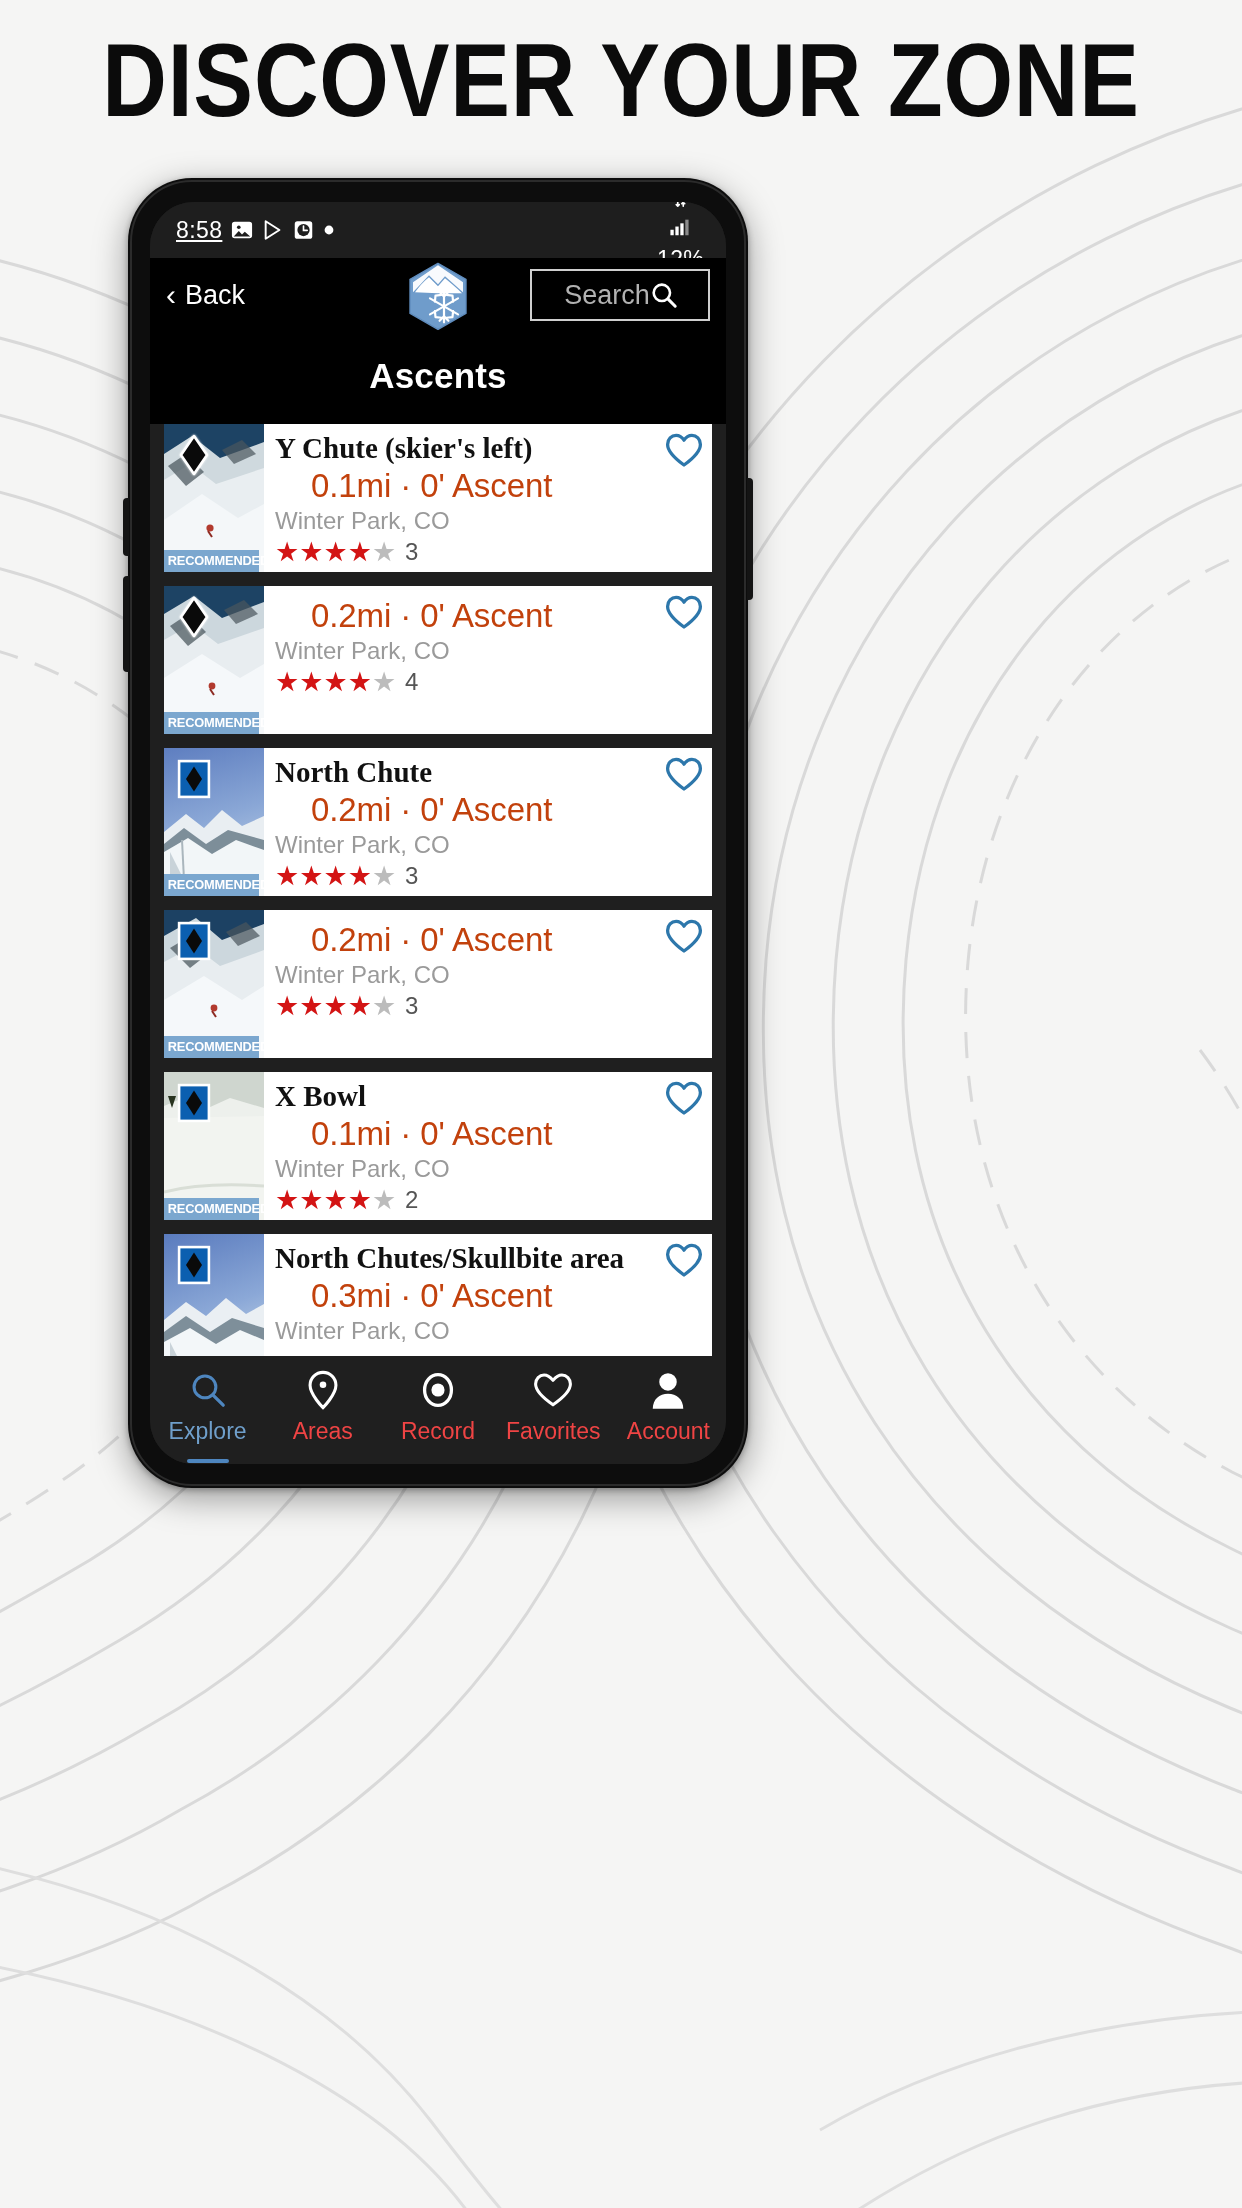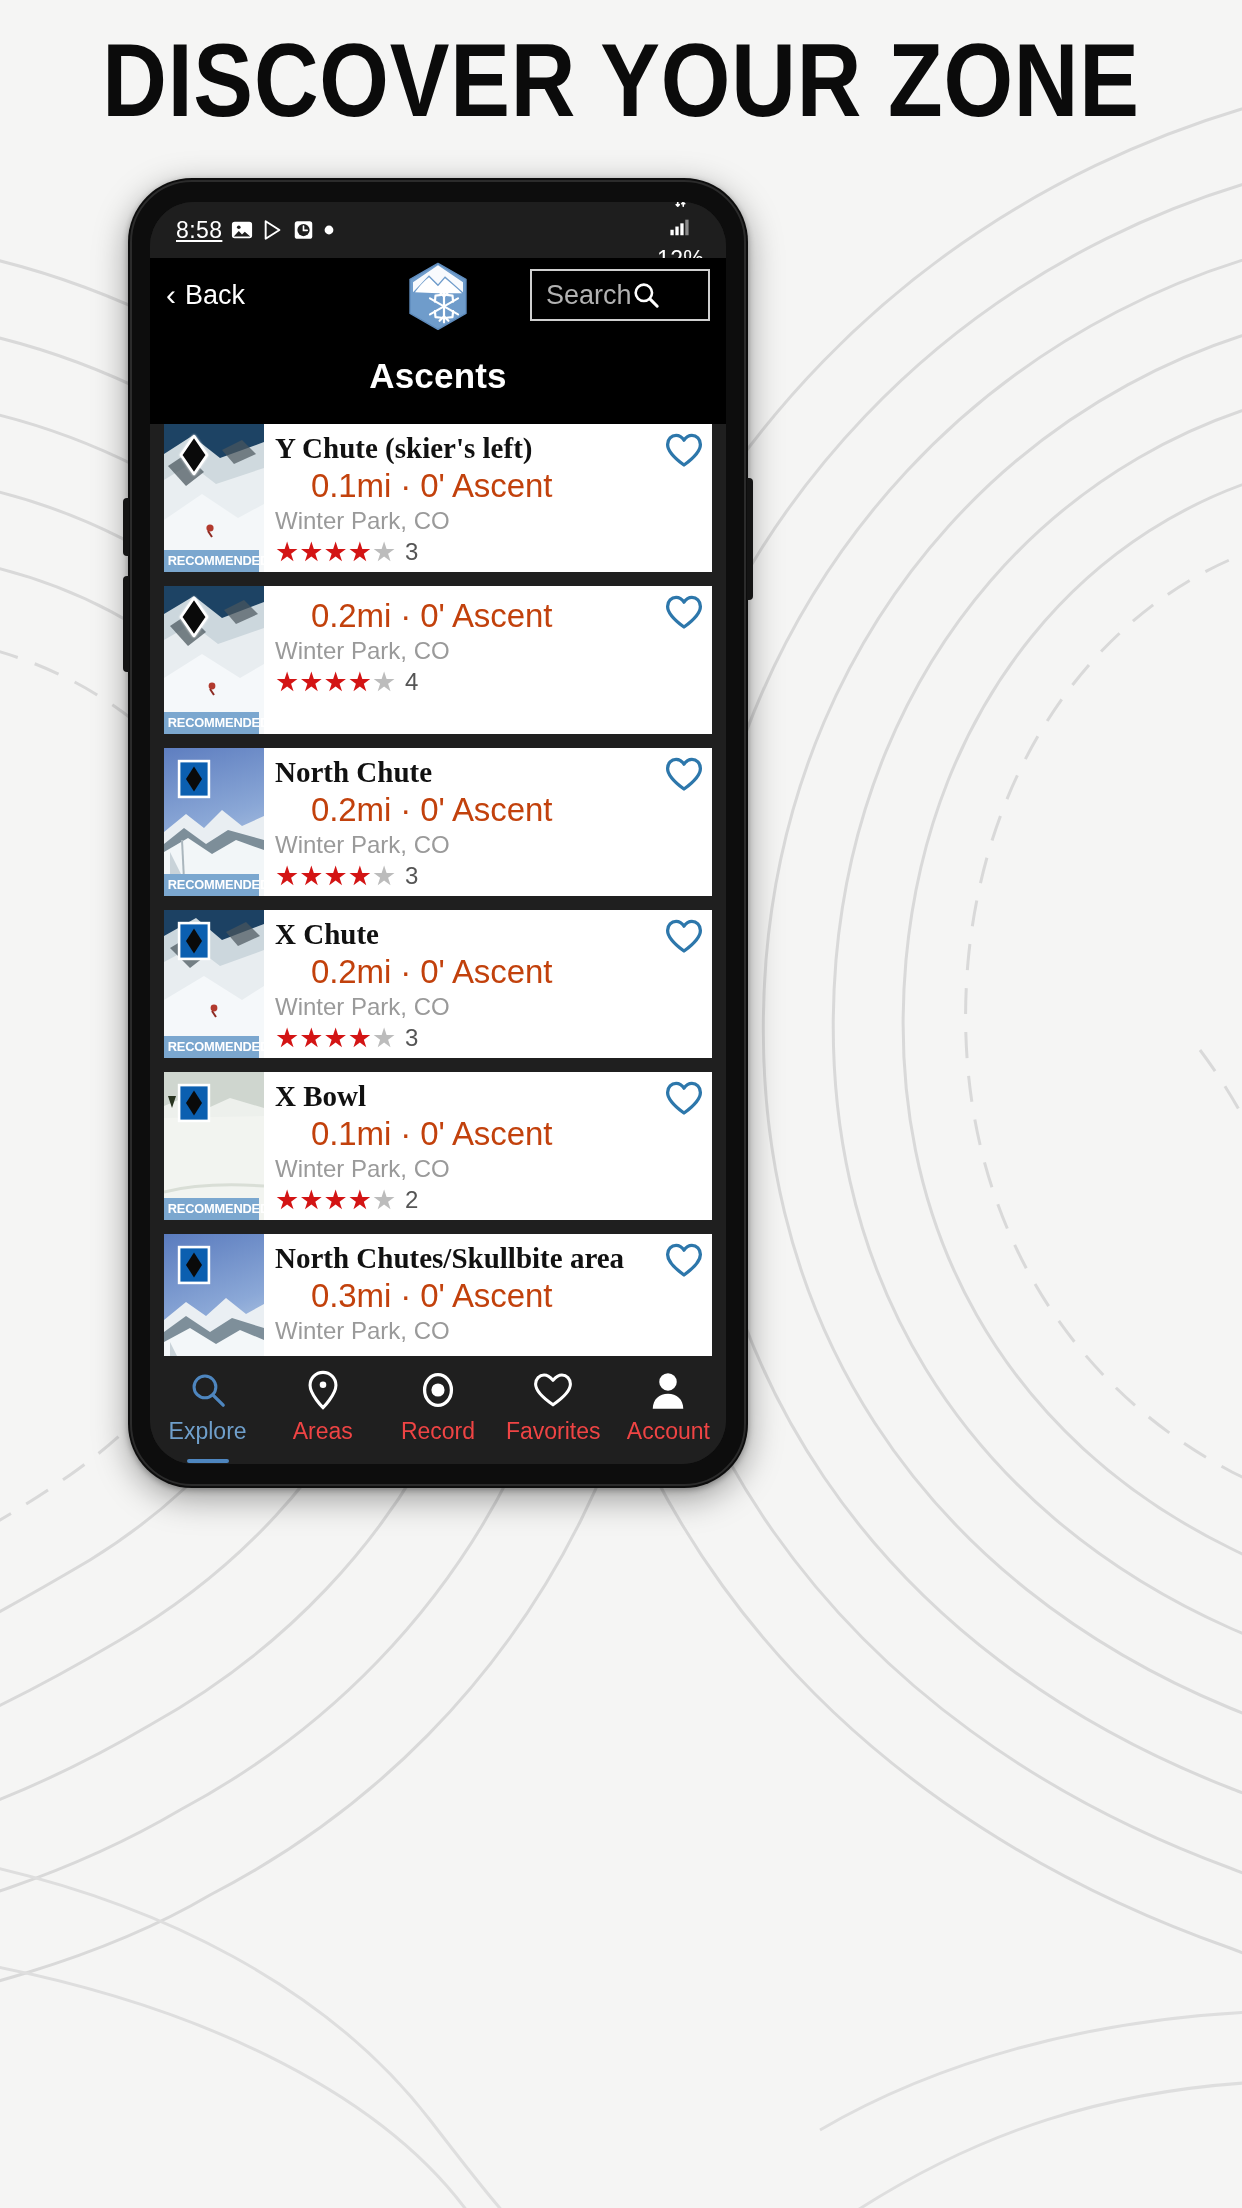--- a/index.html
+++ b/index.html
@@ -122,21 +122,21 @@
     position: absolute;
     left: 50%; top: 50%;
     transform: translate(-50%, -48%);
     width: 62px; height: 68px;
   }
   .searchbox {
     margin-left: auto;
     width: 180px; height: 52px;
     border: 2px solid #cfcfcf;
     display: flex; align-items: center;
-    justify-content: flex-start;
+    justify-content: center;
     padding: 0 12px 0 14px;
     background: #000;
   }
   .searchbox .ph { color: #b2b2b2; font-size: 27px; }
 
   
   .page-title {
     background: #000000;
     text-align: center;
     color: #fff;
@@ -551,21 +551,20 @@
       <div class="diff-badge ">
                 <svg width="34" height="40" viewBox="0 0 34 40">
       <rect x="0.8" y="0.8" width="32.4" height="38.4" fill="#ffffff"></rect>
       <rect x="3.4" y="3.4" width="27.2" height="33.2" fill="#0b5fb0"></rect>
       <path d="M17 7.5 L25 20 L17 32.5 L9 20 Z" fill="#0a0a0a"></path>
     </svg>
               </div>
       <div class="rec-ribbon">RECOMMENDED ROUTE</div>
     </div>
     <div class="card-body">
-      <div class="card-title">X Chute</div>
       <div class="card-stats">0.2mi · 0' Ascent</div>
       <div class="card-loc">Winter Park, CO</div>
       <div class="card-rating">
         <span class="stars">
                   <span class="star on">★</span>
                   <span class="star on">★</span>
                   <span class="star on">★</span>
                   <span class="star on">★</span>
                   <span class="star off">★</span>
                 </span>

